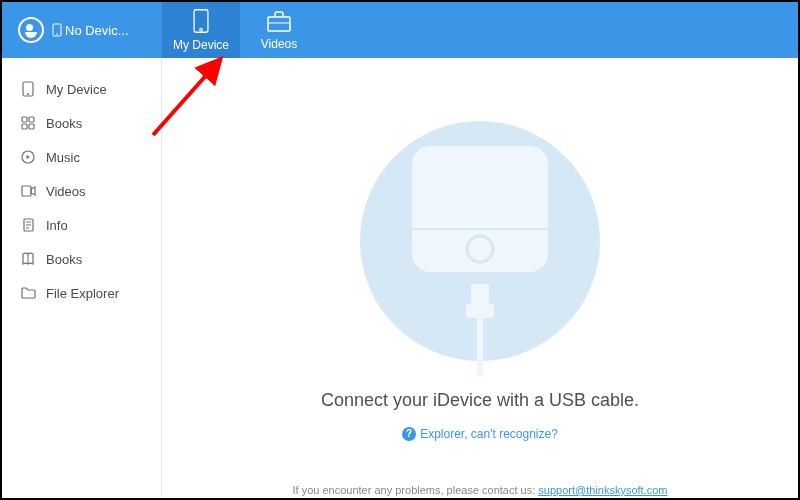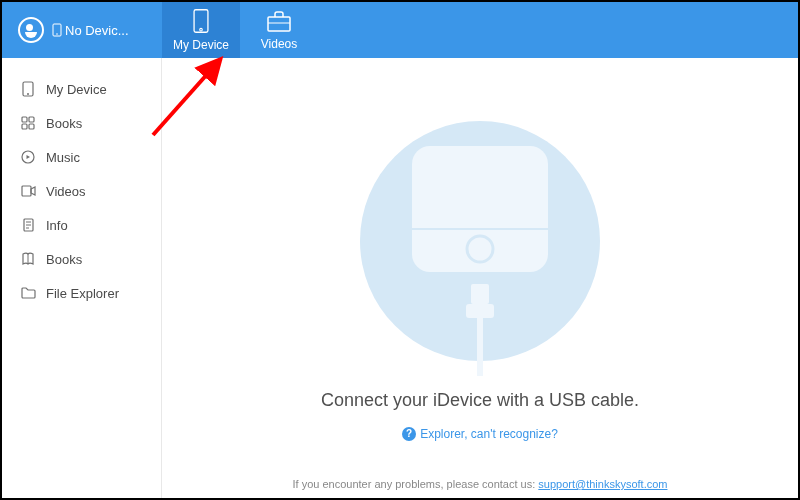--- a/index.html
+++ b/index.html
@@ -161,21 +161,21 @@
       background: #3b96e8;
       color: #fff;
       font-size: 10px;
       display: flex;
       align-items: center;
       justify-content: center;
       font-weight: bold;
     }
     .footer {
       position: absolute;
-      bottom: 8px;
+      bottom: 2px;
       font-size: 11px;
       color: #888;
     }
     .footer a {
       color: #3b96e8;
       text-decoration: underline;
     }
     .arrow {
       position: absolute;
       top: 48px;

